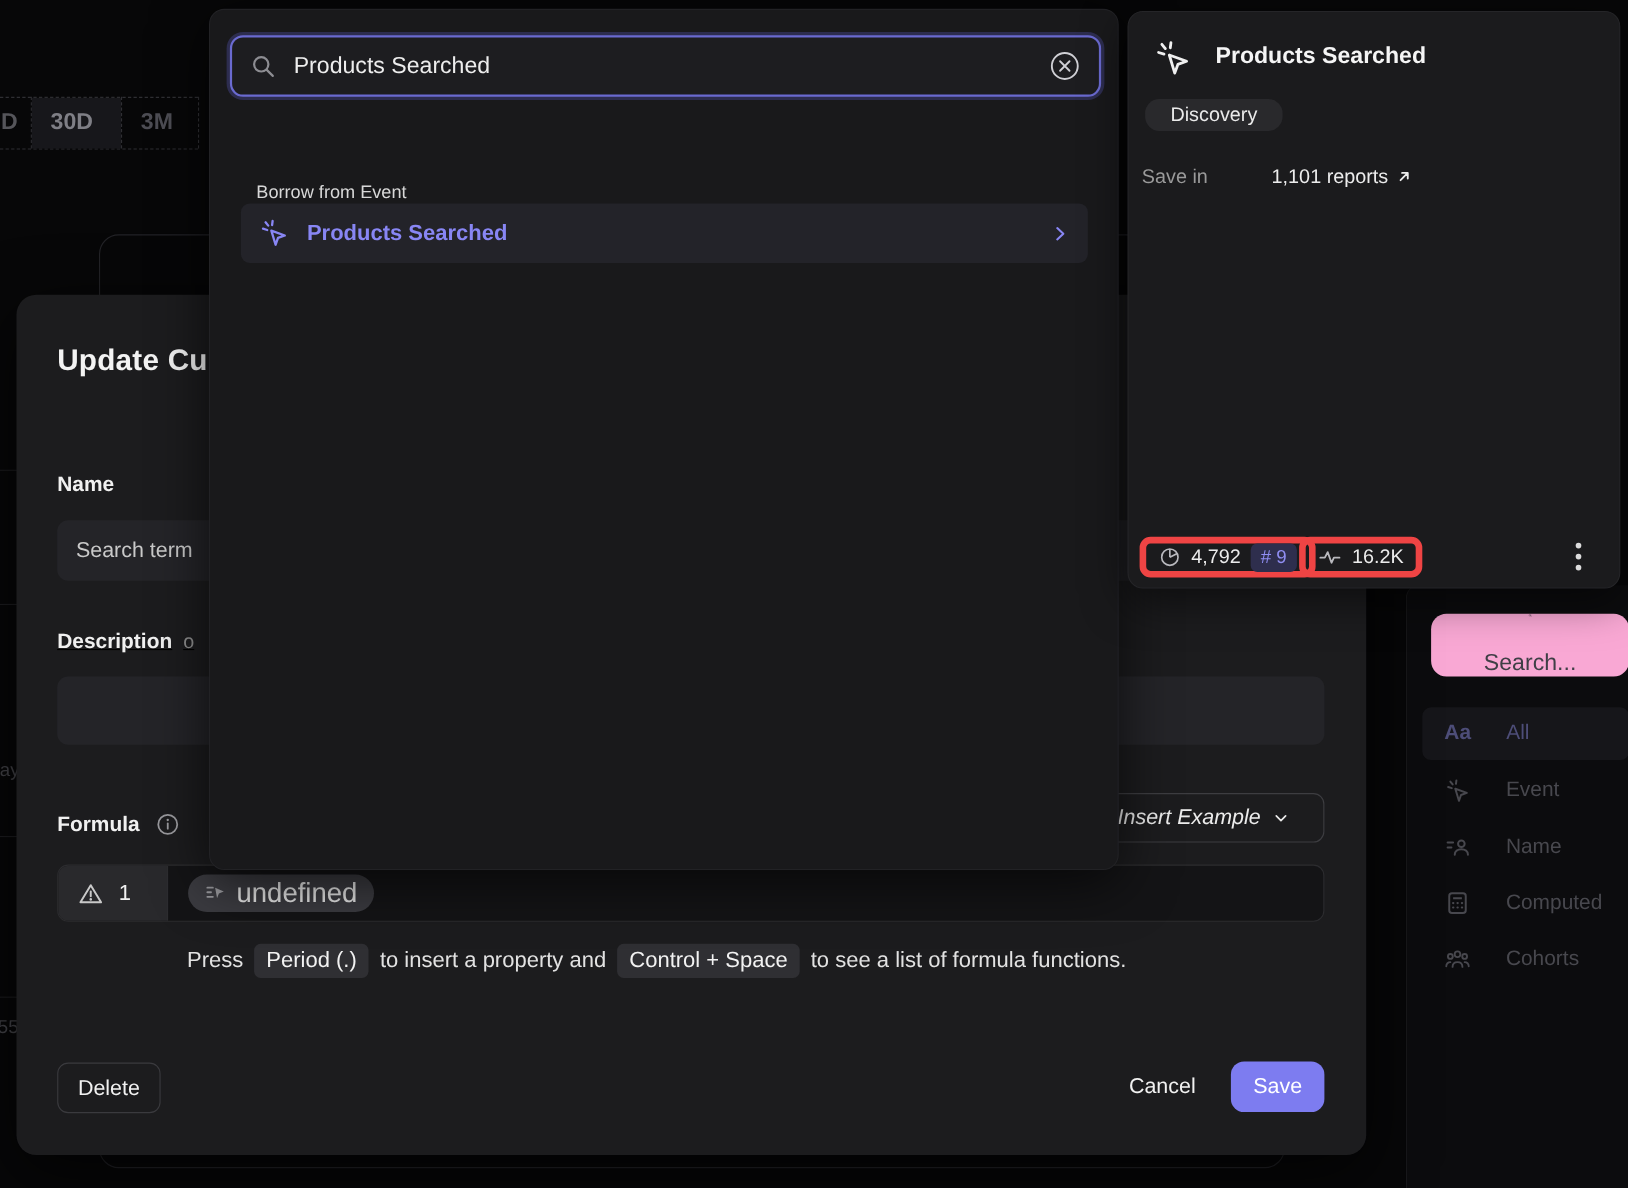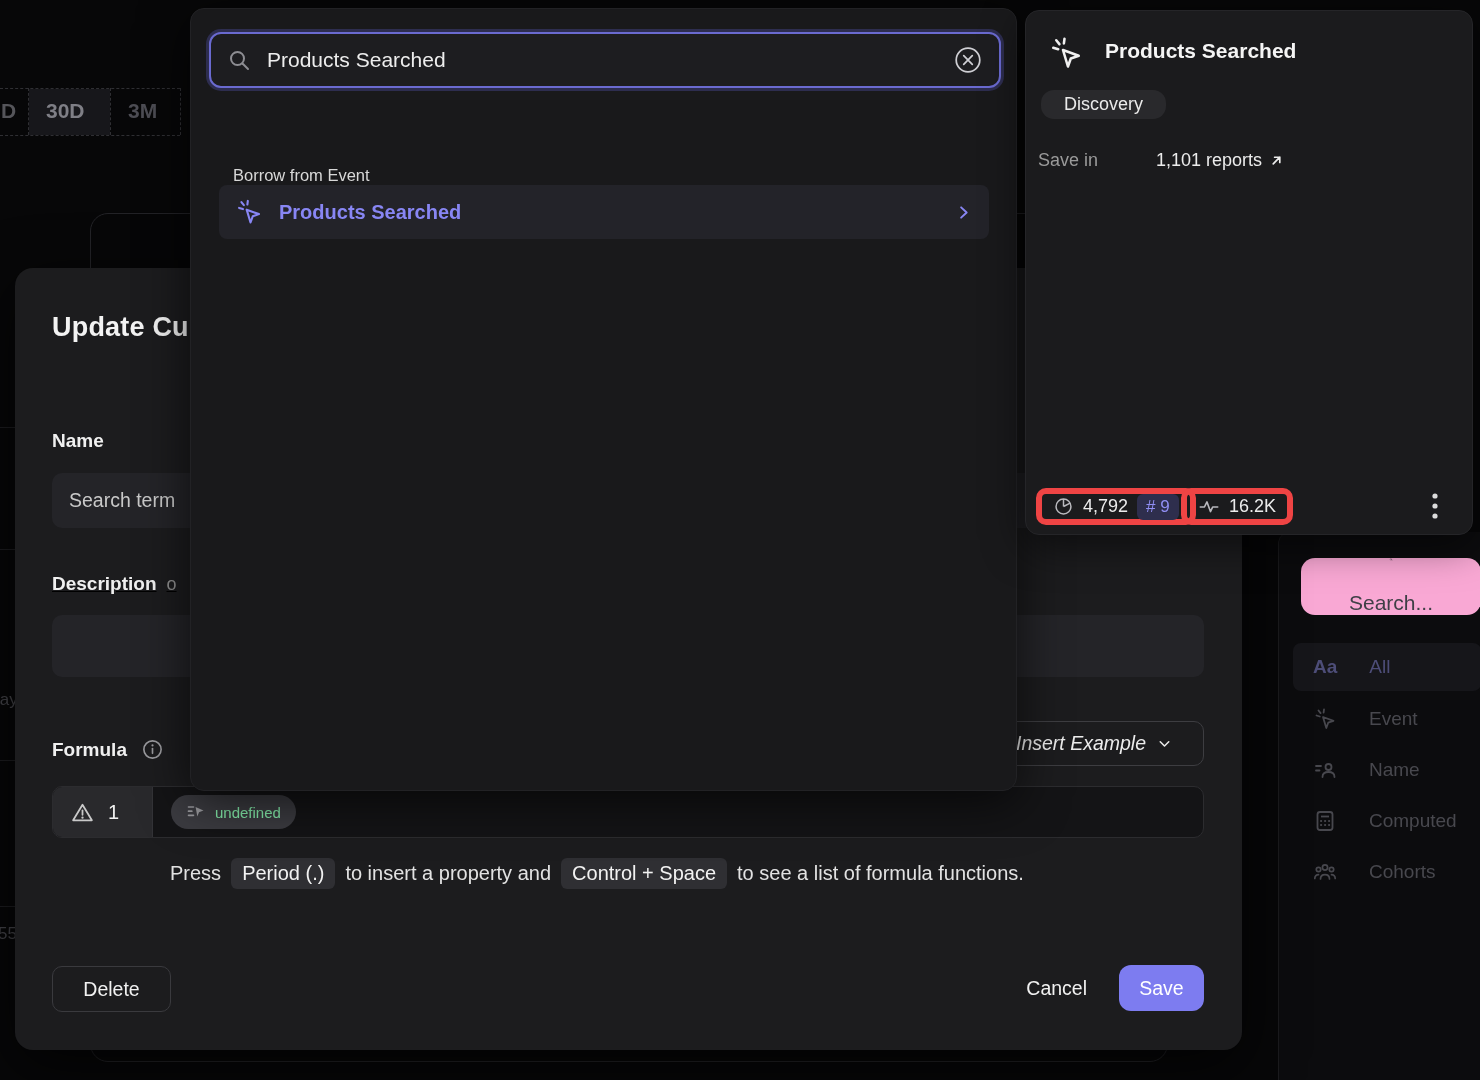--- a/index.html
+++ b/index.html
@@ -31,21 +31,21 @@
   .m-title { font-size:27px; font-weight:700; color:#f3f3f3; letter-spacing:.2px; }
   .m-label { font-size:19px; font-weight:700; color:#f0f0f0; }
   .m-input { background:#242428; border-radius:10px; }
   .m-input .val { color:#c9c9c9; font-size:19.5px; line-height:55px; padding-left:17px; display:block; }
   .opt-frag { color:#8f8f8f; font-weight:400; font-size:18px; margin-left:10px; }
   .ins-btn { border:1px solid #3d3d41; border-radius:10px; display:flex; align-items:center; justify-content:center; gap:10px; color:#ececec; font-size:19.5px; background:transparent;font-style:italic; }
   .f-row { background:#141416; border:1px solid #2c2c2f; border-radius:10px; display:flex; align-items:stretch; }
   .f-gutter { width:100px; background:#29292c; border-right:1px solid #333337; border-radius:9px 0 0 9px; display:flex; align-items:center; gap:13px; padding-left:17px; }
   .f-gutter .cnt { color:#f0f0f0; font-size:20px; }
   .f-chip { height:34px; margin:8px 0 0 18px; background:#3b3b40; border-radius:17px; display:inline-flex; align-items:center; gap:9px; padding:0 15px; }
-  .f-chip .t { color:#86efac; font-size:15px; }
+  .f-chip .t { color:#e5e5e5; font-size:25px; }
   .help { color:#e2e2e2; font-size:20px; display:flex; align-items:center; gap:10px; white-space:nowrap; }
   .kbd { background:#2f2f33; border-radius:6px; padding:4px 11px; color:#f2f2f2; }
   .btn-outline { border:1px solid #3a3a3e; border-radius:10px; background:transparent; color:#f1f1f1; font-size:19.5px; display:flex; align-items:center; justify-content:center; }
   .btn-text { color:#f1f1f1; font-size:19.5px; background:none; border:none; }
   .btn-save { border:none; border-radius:12px; color:#fff; font-size:19.5px; display:flex; align-items:center; justify-content:center; }
 
   
   .overlay { background:#19191b; border-radius:14px; box-shadow:0 10px 50px rgba(0,0,0,.65); border:1px solid #222225; }
   .srch { background:#1d1d20; border:2px solid #6a6ad0; box-shadow:0 0 0 3px rgba(98,98,214,.28); border-radius:12px; display:flex; align-items:center; padding:0 16px; gap:16px; }
   .srch .q { color:#ededed; font-size:21px; flex:1; }
@@ -190,21 +190,21 @@
     </div>
 
     <div class="abs help" style="left:155px;top:590px;">
       <span>Press</span>
       <span class="kbd">Period (.)</span>
       <span>to insert a property and</span>
       <span class="kbd">Control + Space</span>
       <span>to see a list of formula functions.</span>
     </div>
 
-    <button class="abs btn-outline" style="left:37px;top:698px;width:119px;height:46px;">
+    <button class="abs btn-outline" style="left:37px;top:698px;width:94px;height:46px;">
       <span>Delete</span>
     </button>
     <div class="abs" style="right:38px;top:697px;display:flex;align-items:center;gap:32px;">
       <button class="btn-text">Cancel</button>
       <button class="btn-save" style="width:85px;height:46px;background:#7d7cf0;">
         <span>Save</span>
       </button>
     </div>
   </div>
 

